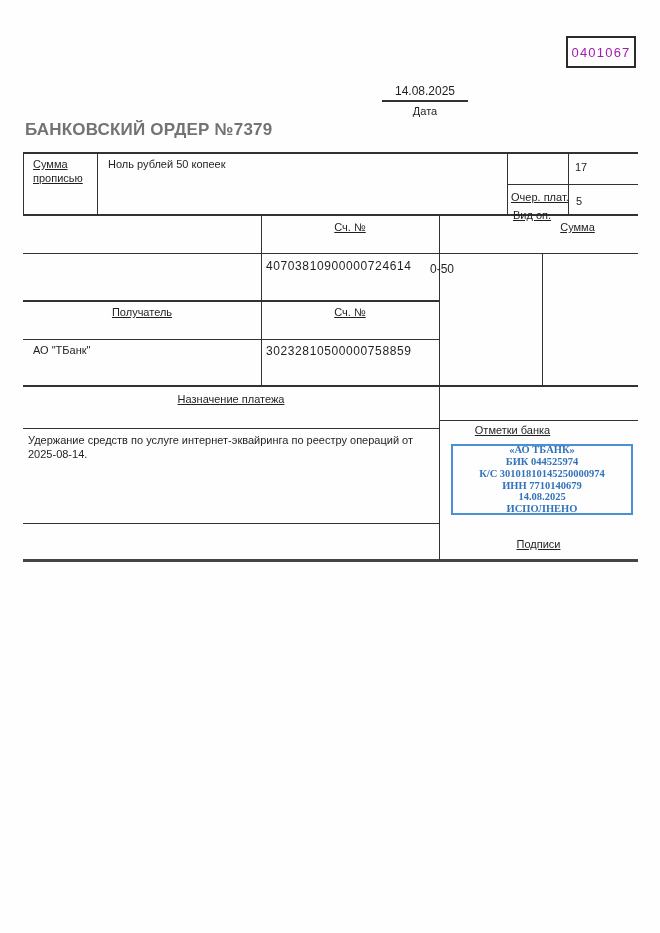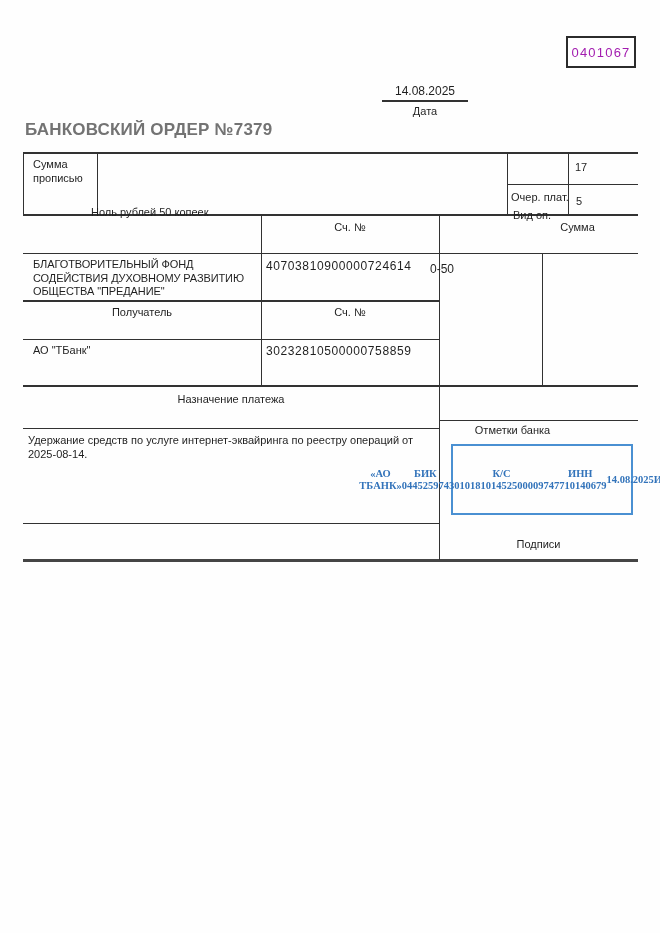--- a/index.html
+++ b/index.html
@@ -24,30 +24,30 @@
     font-size:13px;letter-spacing:1.2px;color:#a21caf;
   }
   .title{
     position:absolute;left:25px;top:84px;
     font-size:17px;font-weight:bold;letter-spacing:0.2px;color:#737373;margin-top:36px;
   }
   .date-value{position:absolute;left:382px;top:84px;width:86px;text-align:center;font-size:12px;}
   .date-underline{position:absolute;left:382px;top:100px;width:86px;height:2px;background:#323232;}
   .date-label{position:absolute;left:382px;top:105px;width:86px;text-align:center;font-size:11px;}
 
-  .lbl{font-size:11px;color:#1f1f1f;}
+  .lbl{font-size:11px;color:#1f1f1f;text-decoration:underline;}
   .val{font-size:11px;color:#1f1f1f;}
   .acct{font-size:12px;letter-spacing:0.6px;}
   .center{text-align:center;}
   .upper{text-transform:none;}
 
   .stamp{
     position:absolute;left:451px;top:444px;width:178px;height:67px;
     border:2px solid var(--stamp-border,#4a90d2);
-    display:flex;flex-direction:row;align-items:center;justify-content:center;
+    display:flex;flex-direction:column;align-items:center;justify-content:center;
     font-family:"Liberation Serif", serif;
     font-weight:bold;
     font-size:10.5px;line-height:11.8px;
     color:var(--stamp-text,#3273ba);
     text-align:center;
   }
 </style>
 </head>
 <body>
 
@@ -76,30 +76,29 @@
 
   <div class="vline" style="left:23px;top:152px;height:62px;"></div>
   <div class="vline" style="left:97px;top:152px;height:62px;"></div>
   <div class="vline" style="left:507px;top:152px;height:62px;"></div>
   <div class="vline" style="left:568px;top:152px;height:62px;"></div>
   <div class="vline" style="left:261px;top:214px;height:171px;"></div>
   <div class="vline" style="left:439px;top:214px;height:346px;"></div>
   <div class="vline" style="left:542px;top:253px;height:132px;"></div>
 
   <div class="abs lbl" style="left:33px;top:157px;width:60px;line-height:14px;">Сумма прописью</div>
-  <div class="abs val" style="left:91px;top:158px;margin-top:48px;">Ноль рублей 50 копеек</div>
+  <div class="abs val" style="left:108px;top:158px;">Ноль рублей 50 копеек</div>
   <div class="abs lbl" style="left:513px;top:161px;margin-top:48px;">Вид оп.</div>
   <div class="abs val" style="left:575px;top:161px;">17</div>
   <div class="abs lbl" style="left:511px;top:191px;">Очер. плат.</div>
   <div class="abs val" style="left:576px;top:195px;">5</div>
 
   <div class="abs lbl center" style="left:261px;top:221px;width:178px;">Сч. №</div>
   <div class="abs lbl center" style="left:439px;top:221px;width:199px;padding-left:39px;">Сумма</div>
 
-  <div class="abs val upper" style="left:33px;top:258px;width:226px;line-height:13.5px;letter-spacing:-0.1px;">БЛАГОТВОРИТЕЛЬНЫЙ ФОНД СОДЕЙСТВИЯ ДУХОВНОМУ РАЗВИТИЮ ОБЩЕСТВА "ПРЕДАНИЕ"</div>
   <div class="abs acct" style="left:266px;top:259px;">40703810900000724614</div>
   <div class="abs val" style="left:430px;top:262px;font-size:12px;">0-50</div>
 
   <div class="abs lbl center" style="left:23px;top:306px;width:238px;">Получатель</div>
   <div class="abs lbl center" style="left:261px;top:306px;width:178px;">Сч. №</div>
 
   <div class="abs val" style="left:33px;top:344px;">АО "ТБанк"</div>
   <div class="abs acct" style="left:266px;top:344px;">30232810500000758859</div>
 
   <div class="abs lbl center" style="left:23px;top:393px;width:416px;">Назначение платежа</div>

